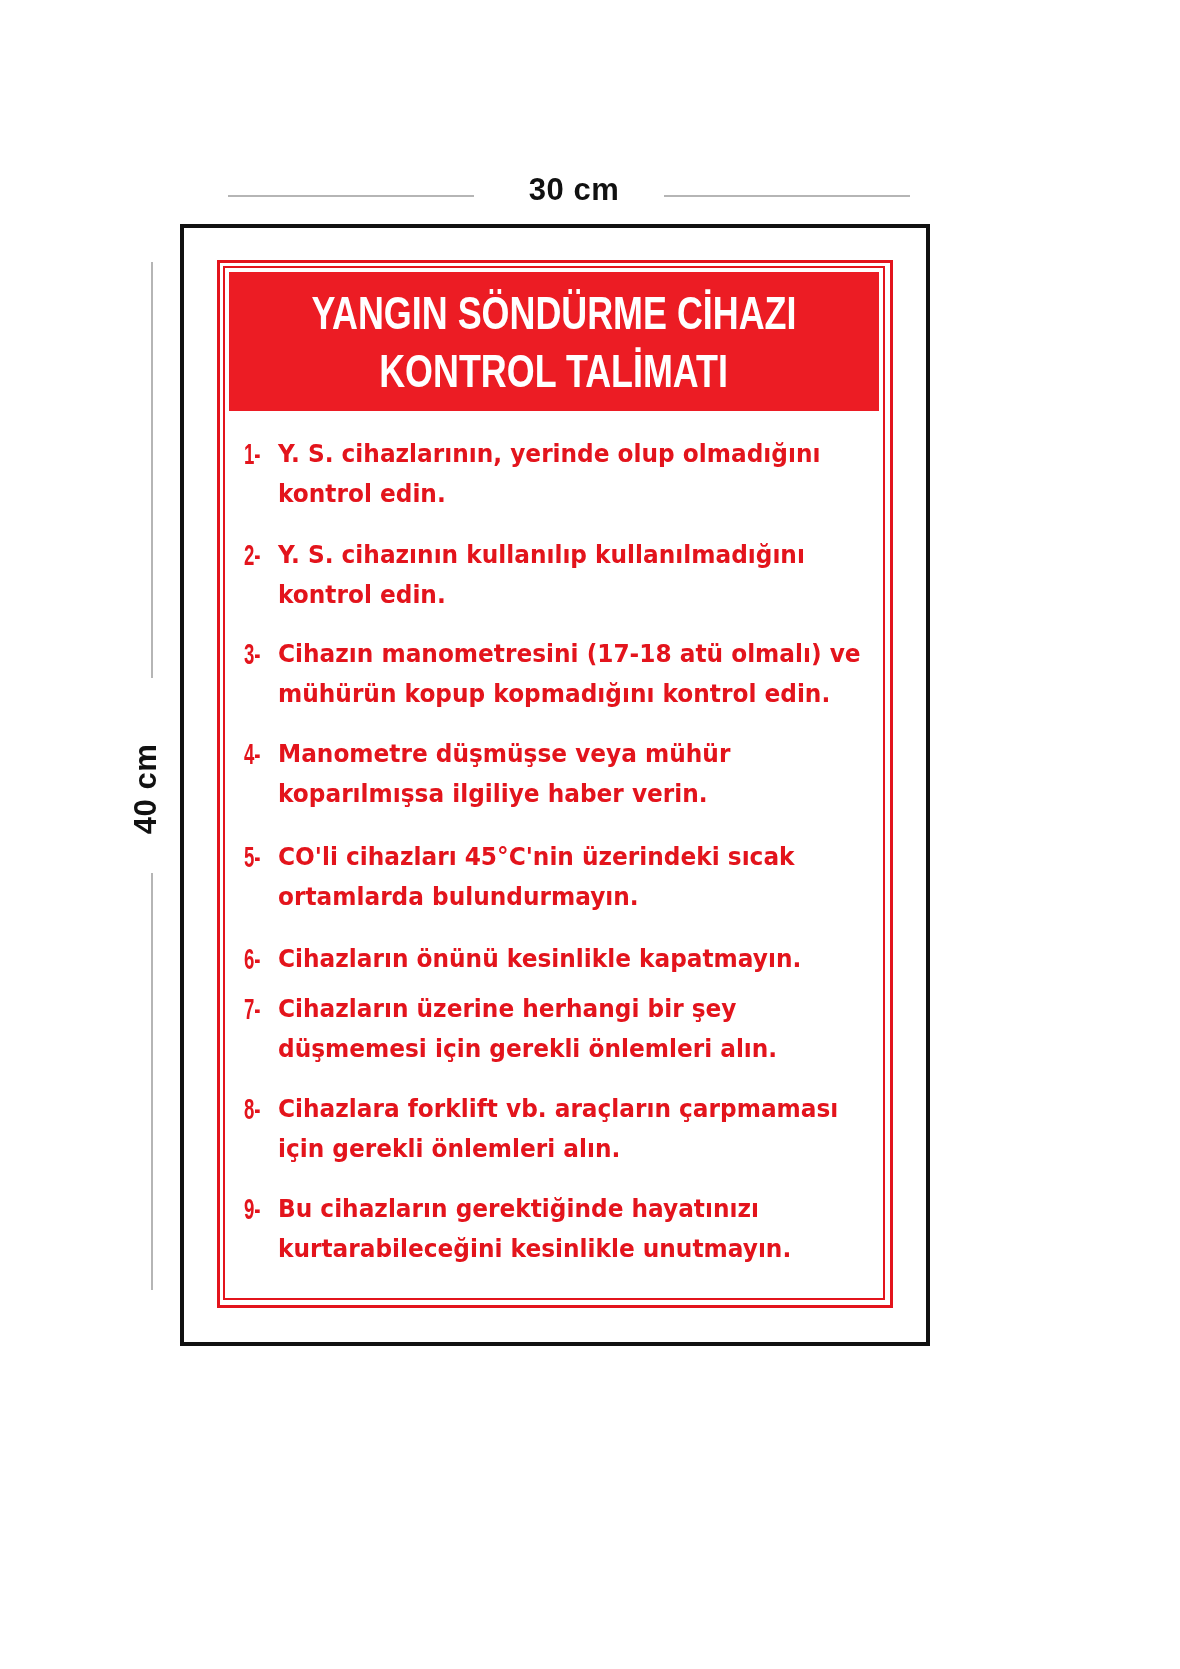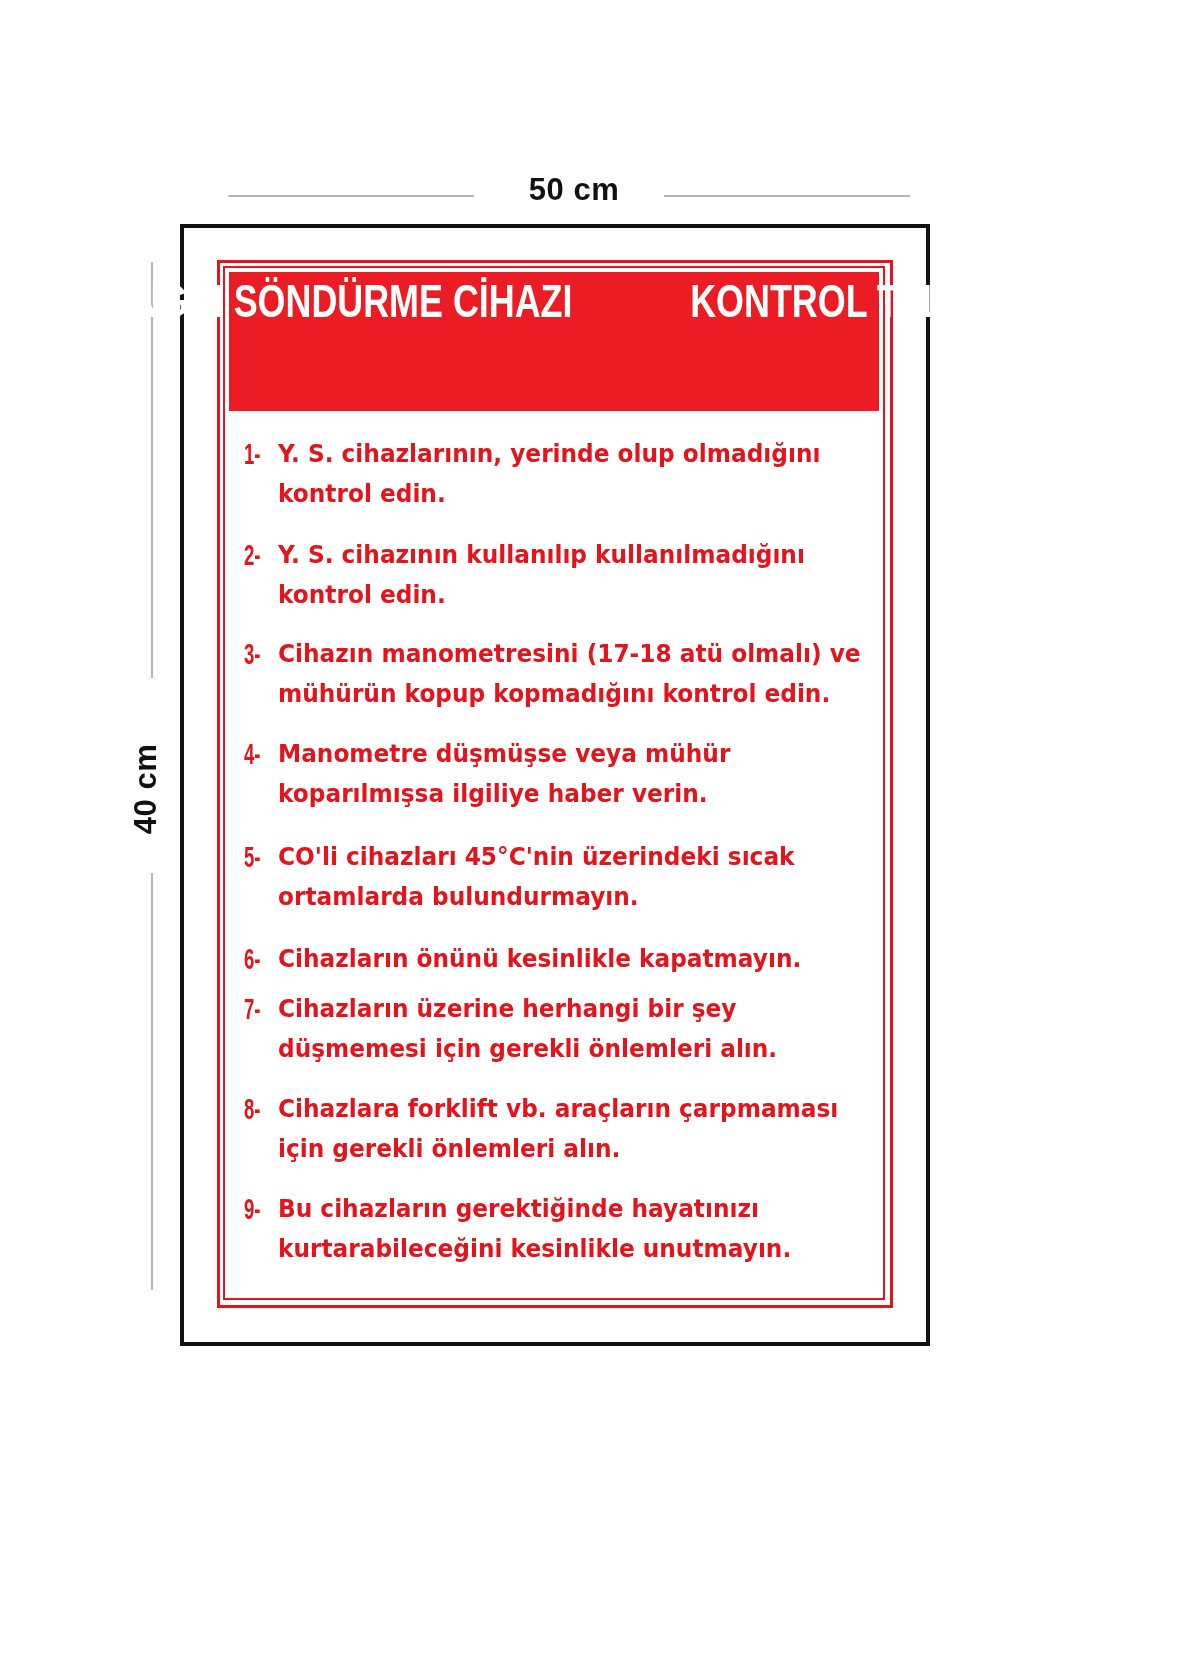--- a/index.html
+++ b/index.html
@@ -16,36 +16,36 @@
   .dim-label-h { position: absolute; left: 72px; top: 771px; width: 148px; text-align: center;
     font-family: "Liberation Sans", sans-serif; font-weight: bold; font-size: 31px; color: #111;
     transform: rotate(-90deg); transform-origin: center center; letter-spacing: 0.5px; }
 
   .frame { position: absolute; left: 180px; top: 224px; width: 742px; height: 1114px; border: 4px solid #111; background: #fff; }
 
   .sign-outer { position: absolute; left: 217px; top: 260px; width: 670px; height: 1042px; border: 3px solid #e3141c; }
   .sign-inner { position: absolute; left: 223px; top: 266px; width: 658px; height: 1030px; border: 2px solid #e3141c; }
 
   .banner { position: absolute; left: 229px; top: 272px; width: 650px; height: 139px; background: #ec1c24;
-    display: flex; flex-direction: row; justify-content: center; }
+    display: flex; flex-direction: column; align-items: center; justify-content: center; }
   .banner-line { color: #fff; font-family: "Liberation Sans", sans-serif; font-weight: bold;
     font-size: 46px; line-height: 58px; letter-spacing: 0px; transform: scaleX(0.78); white-space: nowrap; }
 
   .items { position: absolute; left: 244px; top: 434px; width: 630px; }
   .item { position: absolute; left: 0; width: 630px; display: flex; color: #e3141c; }
   .item-num { width: 34px; flex: 0 0 34px; font-family: "Liberation Sans", sans-serif; font-weight: bold;
     font-size: 30px; line-height: 40px; transform: scaleX(0.62); transform-origin: left center; white-space: nowrap; }
   .item-text { flex: 1; font-family: "DejaVu Sans", sans-serif; font-weight: bold; font-size: 25px;
     line-height: 40px; transform: scaleX(0.93); transform-origin: left top; white-space: nowrap; }
 </style>
 </head>
 <body>
 
 <div class="dim-line dim-h-left"></div>
-<div class="dim-label-w">50 cm</div>
+<div class="dim-label-w">30 cm</div>
 <div class="dim-line dim-h-right"></div>
 
 <div class="dim-line dim-v-top"></div>
 <div class="dim-label-h">40 cm</div>
 <div class="dim-line dim-v-bottom"></div>
 
 <div class="frame"></div>
 <div class="sign-outer"></div>
 <div class="sign-inner"></div>
 

